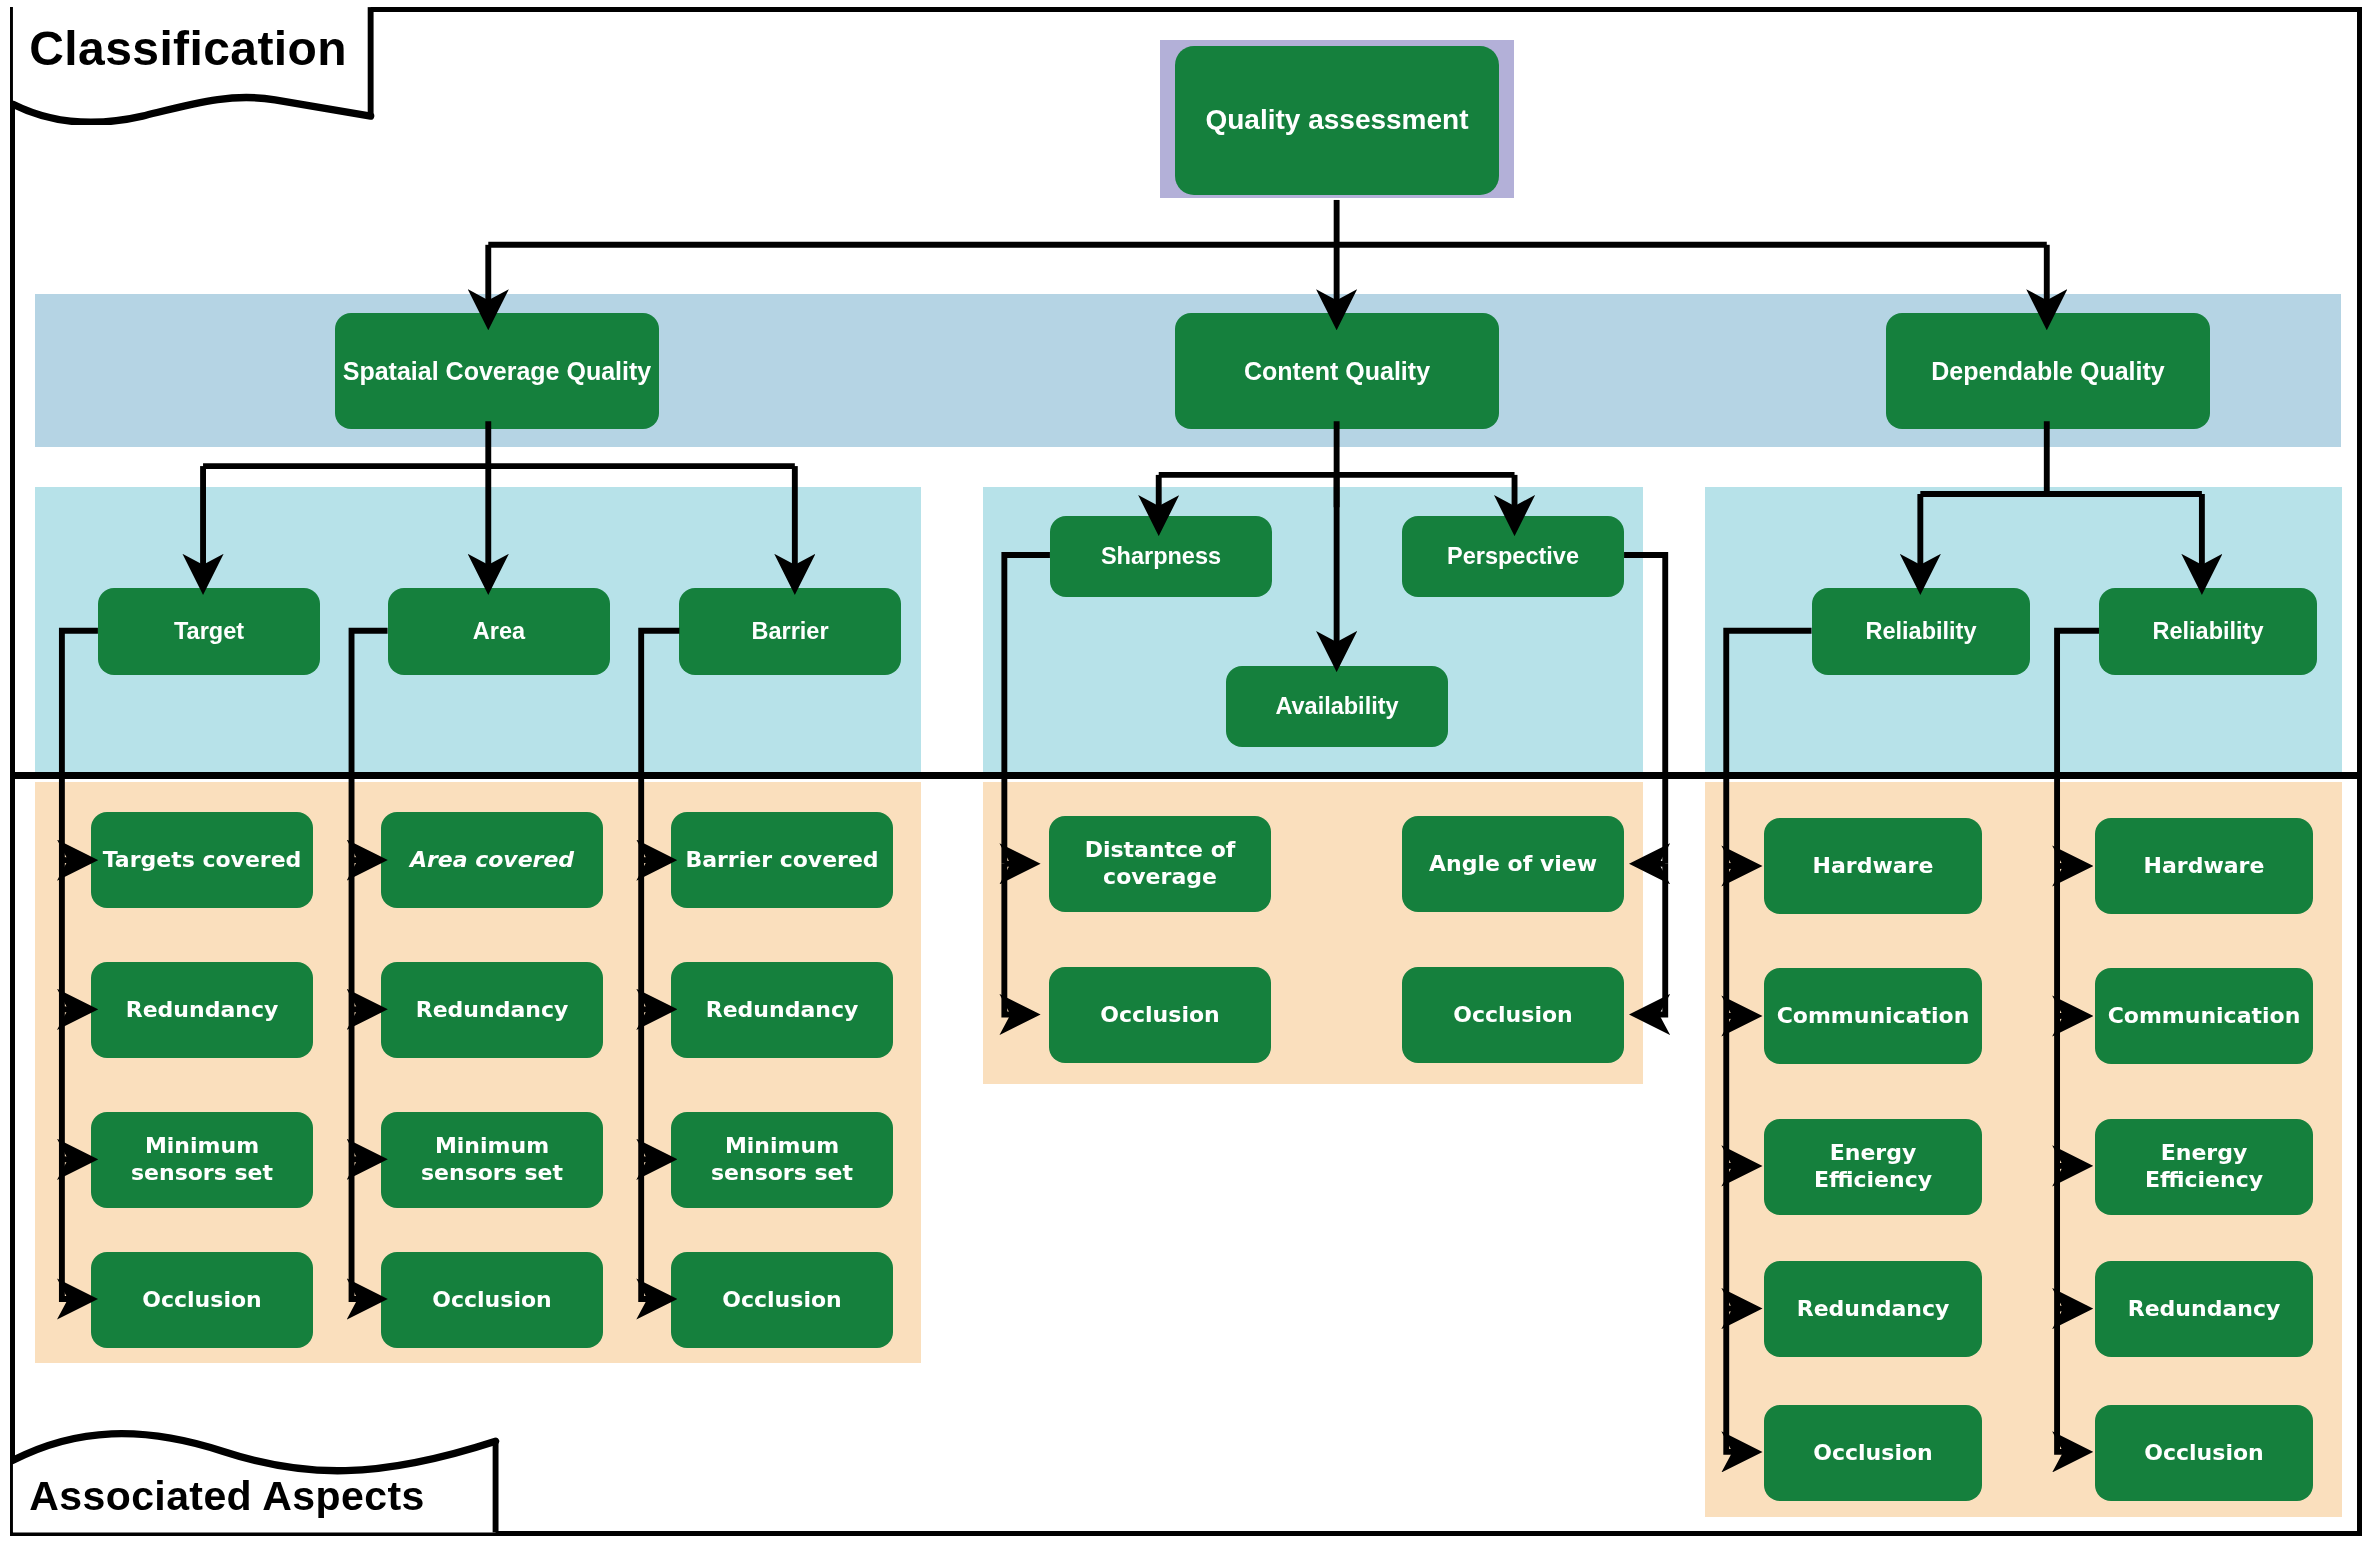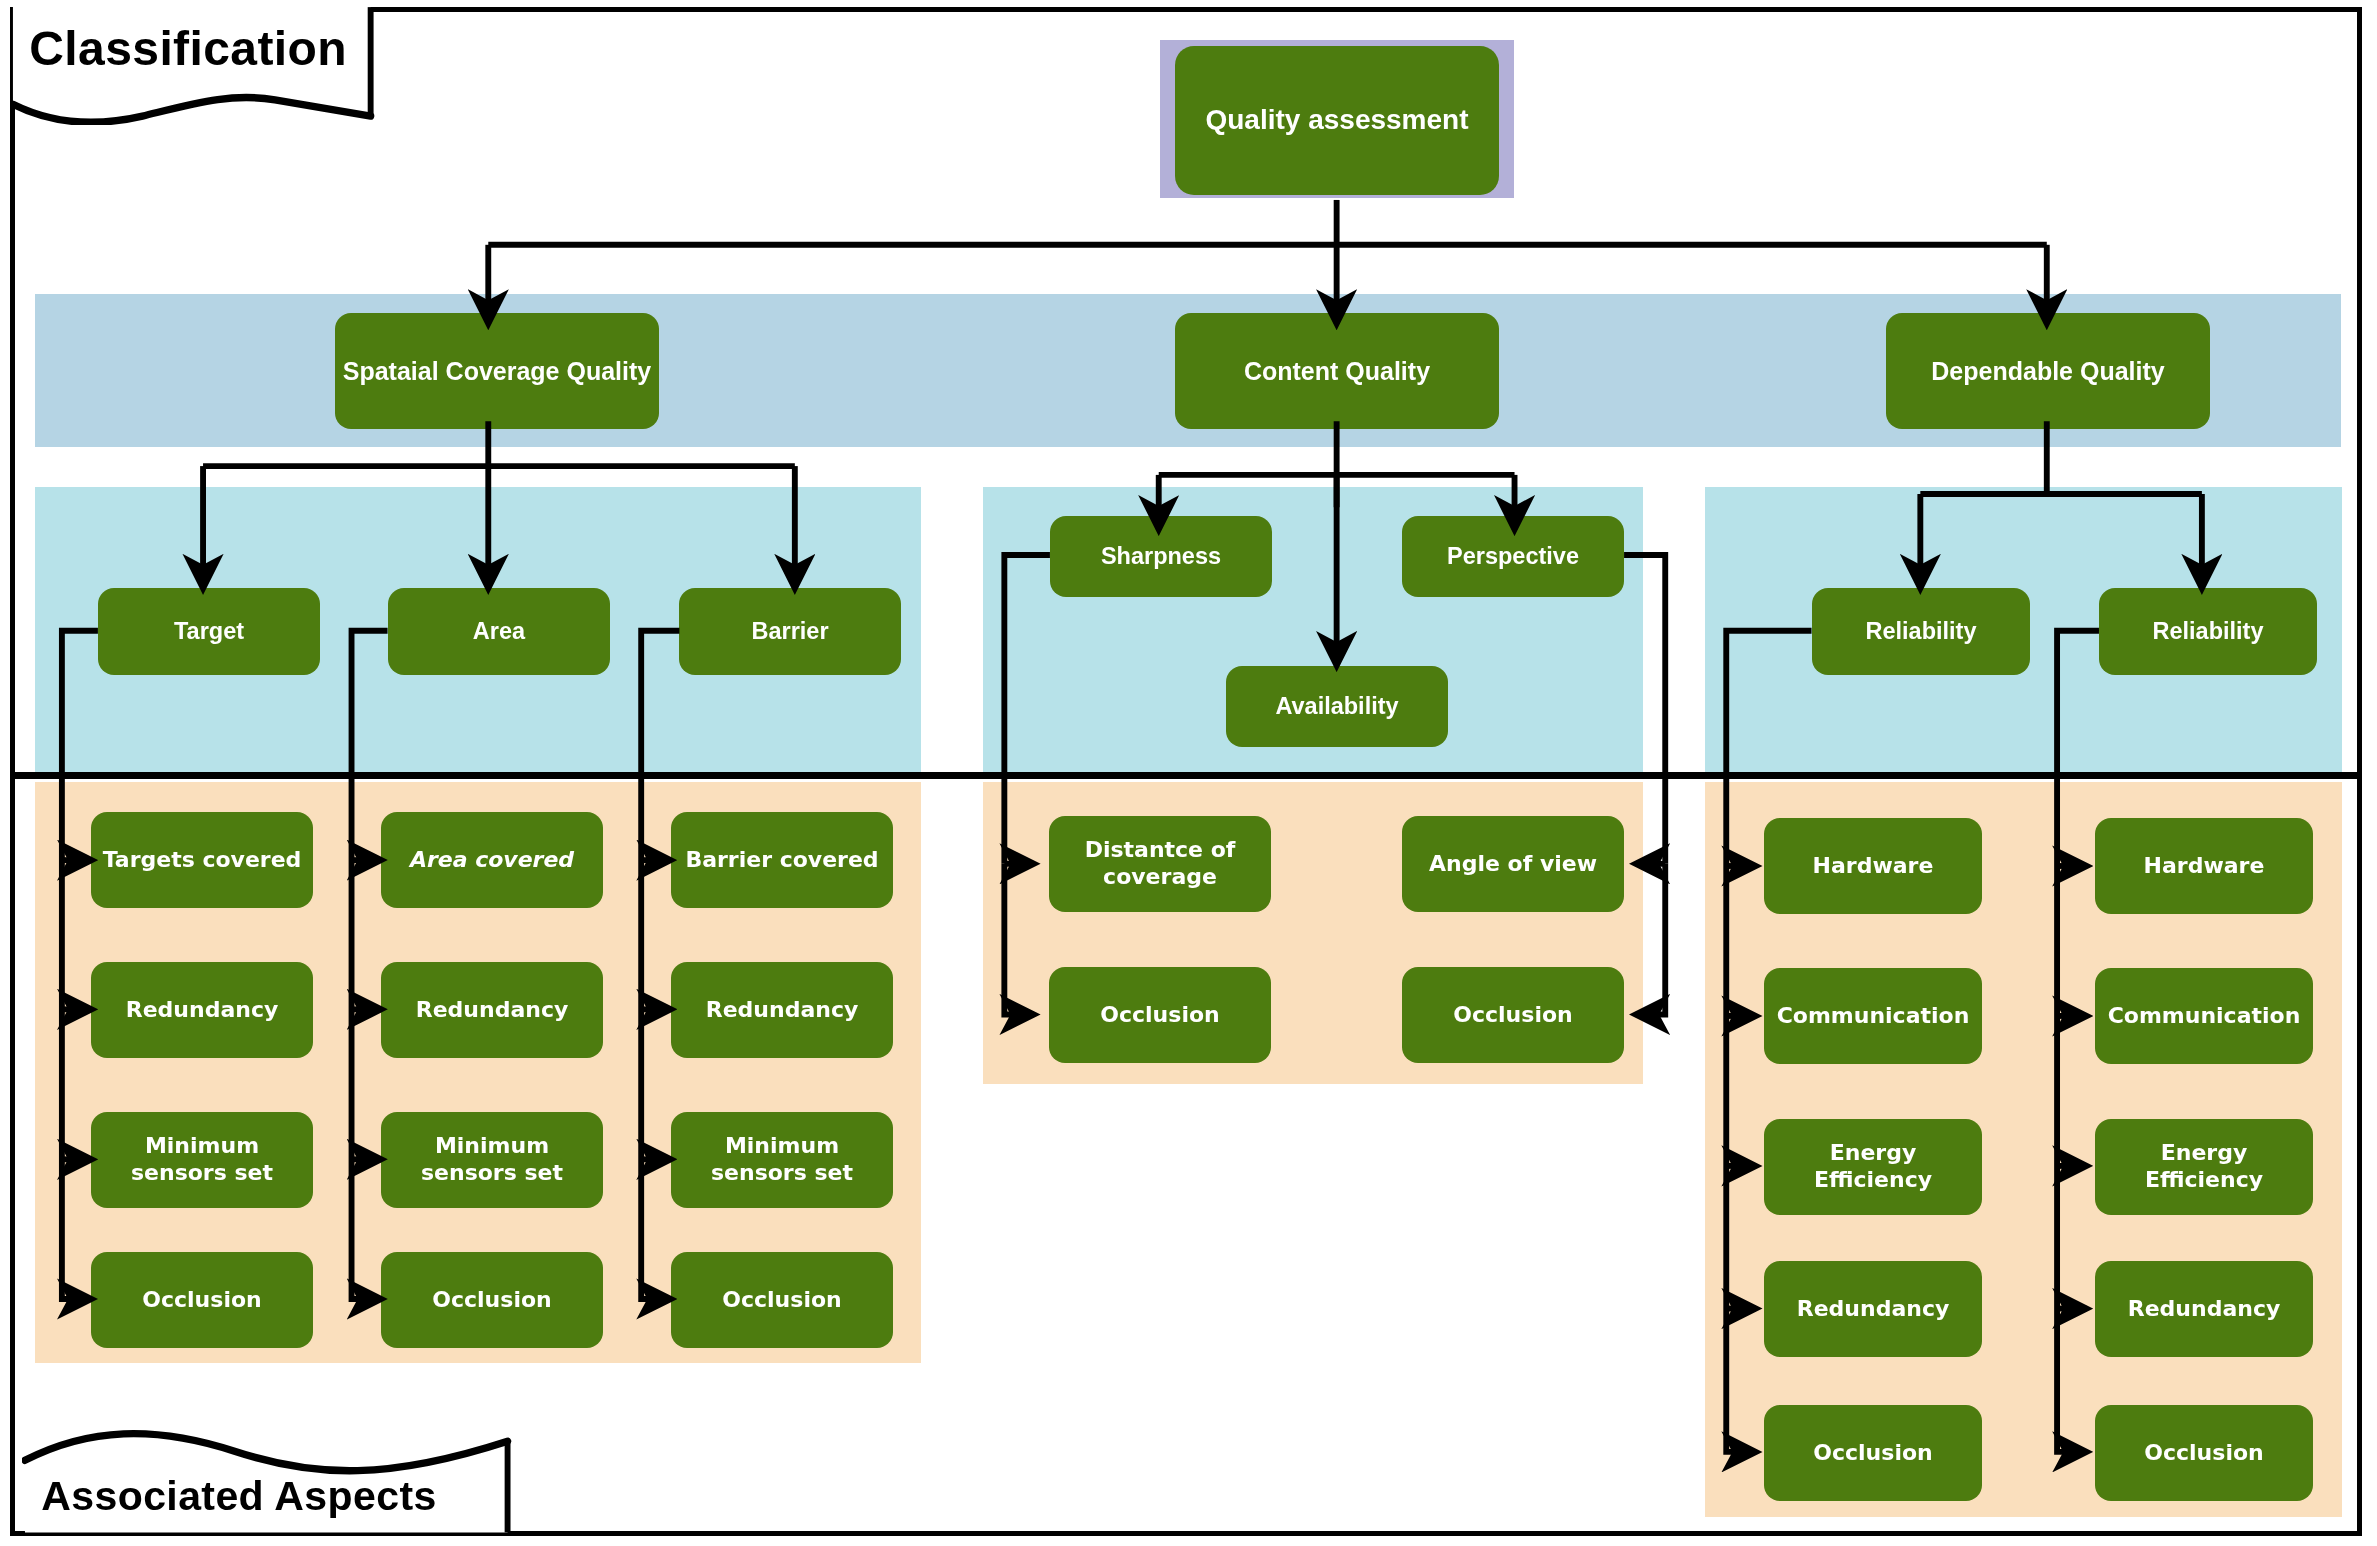--- a/index.html
+++ b/index.html
@@ -56,21 +56,21 @@
     font-size:48px;
   }
   #tab-aspects .tab-text{
     left:19px; top:57px;
     font-size:41px;
   }
 
   
   .node{
     position:absolute;
-    background:#4d7c0f;
+    background:#15803d;
     border-radius:16px;
     color:#ffffff;
     display:flex;
     align-items:center;
     justify-content:center;
     text-align:center;
     font-weight:bold;
     line-height:1.22;
     box-sizing:border-box;
     padding:2.9px 7.4px;
@@ -319,21 +319,21 @@
 
   <div class="tab" id="tab-classification" style="left:10.3px; top:7.4px; width:368px; height:118px;">
     <svg width="368" height="118" viewBox="0 0 500 160">
       <path d="M4,0 L4,132 C60,160 120,162 180,148 C250,131 300,116 360,126 L490,148 L490,0 Z" fill="#ffffff" stroke="none"></path>
       <path d="M490,0 L490,148" stroke="#000" stroke-width="8" fill="none"></path>
       <path d="M4,132 C60,160 120,162 180,148 C250,131 300,116 360,126 L490,148" stroke="#000" stroke-width="10" fill="none" stroke-linecap="round"></path>
     </svg>
     <span class="tab-text">Classification</span>
   </div>
 
-  <div class="tab" id="tab-aspects" style="left:10.3px; top:1416px; width:515px; height:121px;margin-left:12px;">
+  <div class="tab" id="tab-aspects" style="left:10.3px; top:1416px; width:515px; height:121px;">
     <svg width="515" height="121" viewBox="0 0 700 164">
       <path d="M4,60 C90,16 180,12 290,48 C400,84 500,86 660,34 L660,158 L4,158 Z" fill="#ffffff" stroke="none"></path>
       <path d="M660,34 L660,158" stroke="#000" stroke-width="8" fill="none"></path>
       <path d="M4,60 C90,16 180,12 290,48 C400,84 500,86 660,34" stroke="#000" stroke-width="10" fill="none" stroke-linecap="round"></path>
     </svg>
     <span class="tab-text">Associated Aspects</span>
   </div>
 
   <div class="frame"></div>
 

